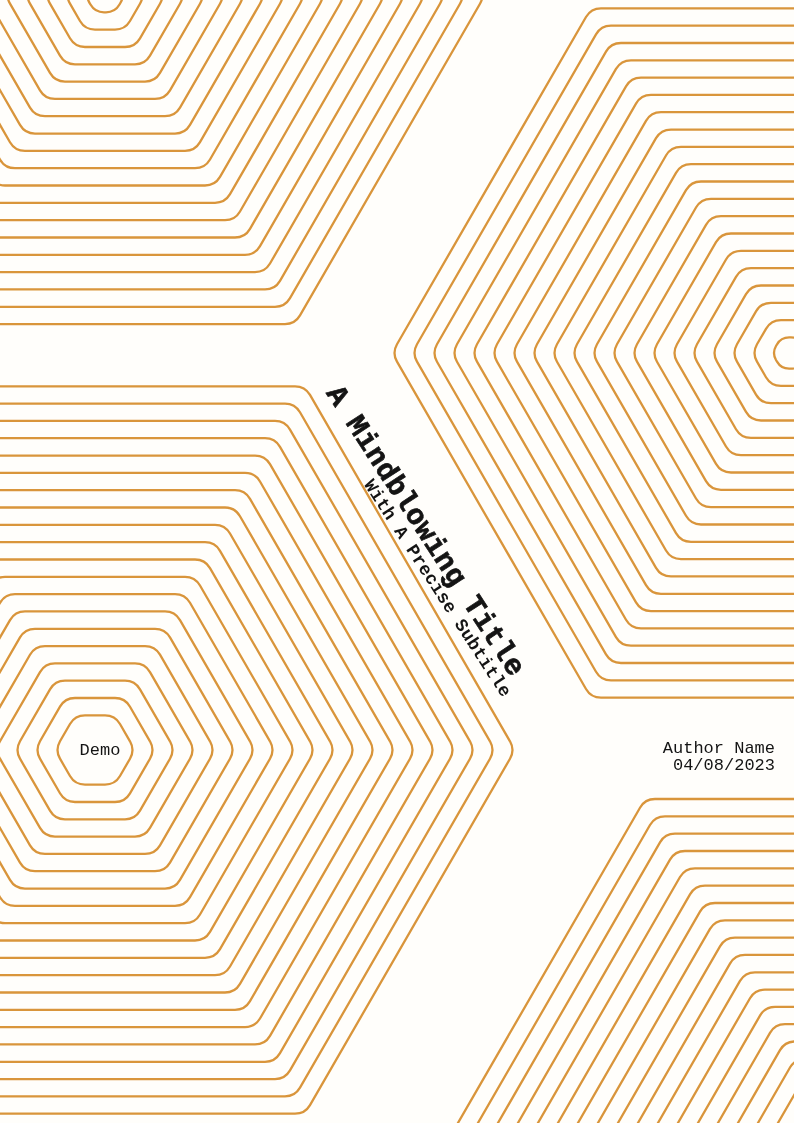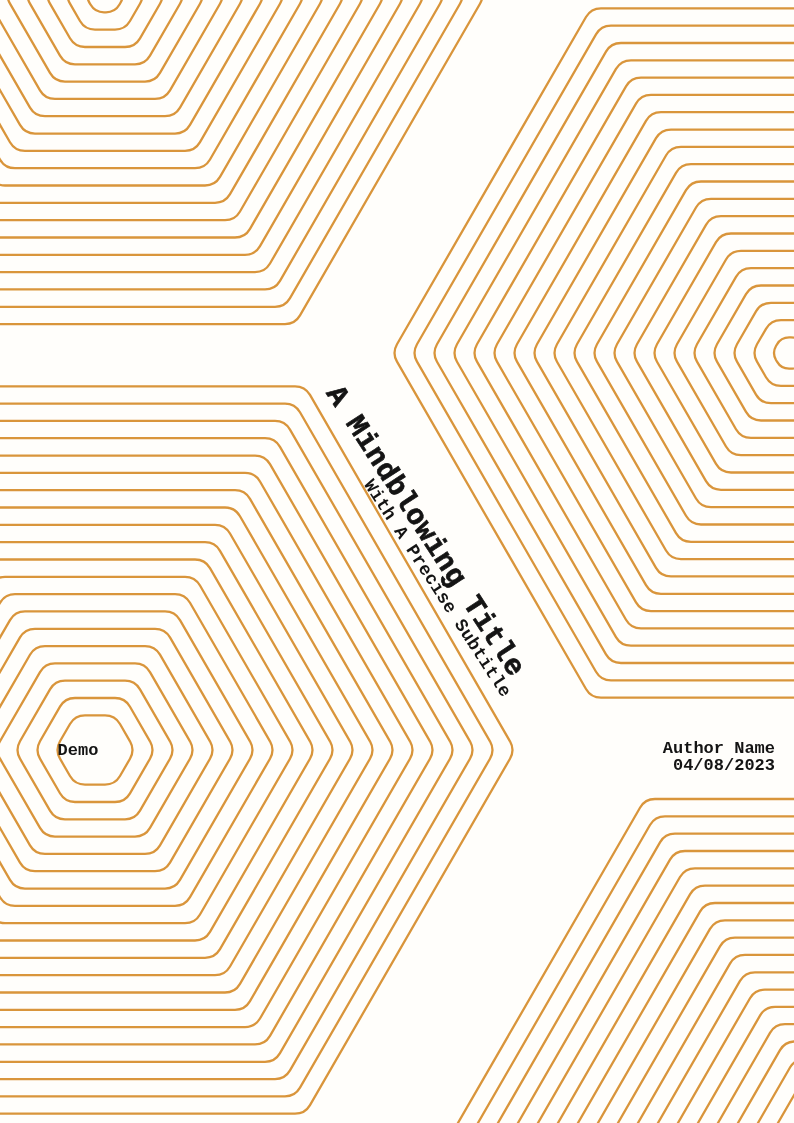--- a/index.html
+++ b/index.html
@@ -21,27 +21,27 @@
   }
   .subtitle{
     position:absolute;left:376px;top:476px;
     transform:rotate(57deg);transform-origin:0 0;
     font-size:18px;font-weight:700;letter-spacing:0.3px;
     white-space:nowrap;
   }
   .author-block{
     position:absolute;top:740px;right:19px;
     text-align:right;
-    font-size:17px;line-height:17px;font-weight:700;
+    font-size:17px;line-height:17px;font-weight:400;
     white-space:nowrap;
   }
   .demo-label{
-    position:absolute;left:78px;top:750px;
+    position:absolute;left:100px;top:750px;
     transform:translate(-50%,-50%);
-    font-size:17px;font-weight:700;
+    font-size:17px;font-weight:400;
   }
 </style>
 </head>
 <body>
 
 <div class="page">
 
   <svg class="hex-bg" xmlns="http://www.w3.org/2000/svg" viewBox="0 0 794 1123">
       <path d="M120.5 -12.8Q125.0 -5.0 120.5 2.8L119.5 4.5Q115.0 12.3 106.0 12.3L104.0 12.3Q95.0 12.3 90.5 4.5L89.5 2.8Q85.0 -5.0 89.5 -12.8L90.5 -14.5Q95.0 -22.3 104.0 -22.3L106.0 -22.3Q115.0 -22.3 119.5 -14.5Z" fill="none" stroke="#D9953B" stroke-width="2.3"></path>
       <path d="M140.0 -13.7Q145.0 -5.0 140.0 3.7L130.0 21.0Q125.0 29.6 115.0 29.6L95.0 29.6Q85.0 29.6 80.0 21.0L70.0 3.7Q65.0 -5.0 70.0 -13.7L80.0 -31.0Q85.0 -39.6 95.0 -39.6L115.0 -39.6Q125.0 -39.6 130.0 -31.0Z" fill="none" stroke="#D9953B" stroke-width="2.3"></path>

